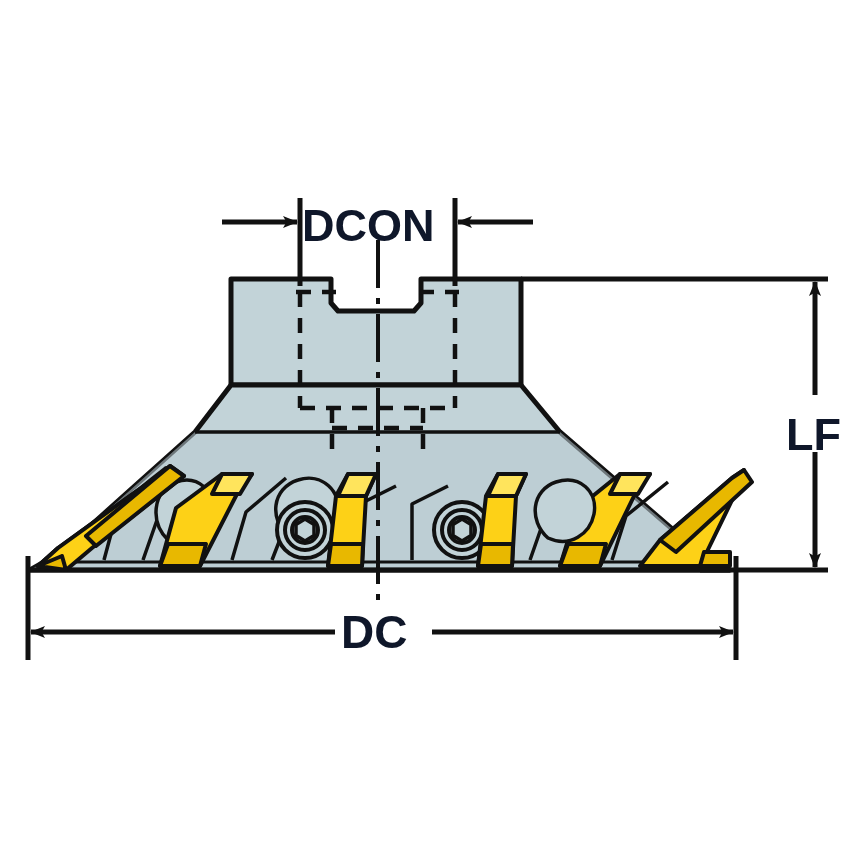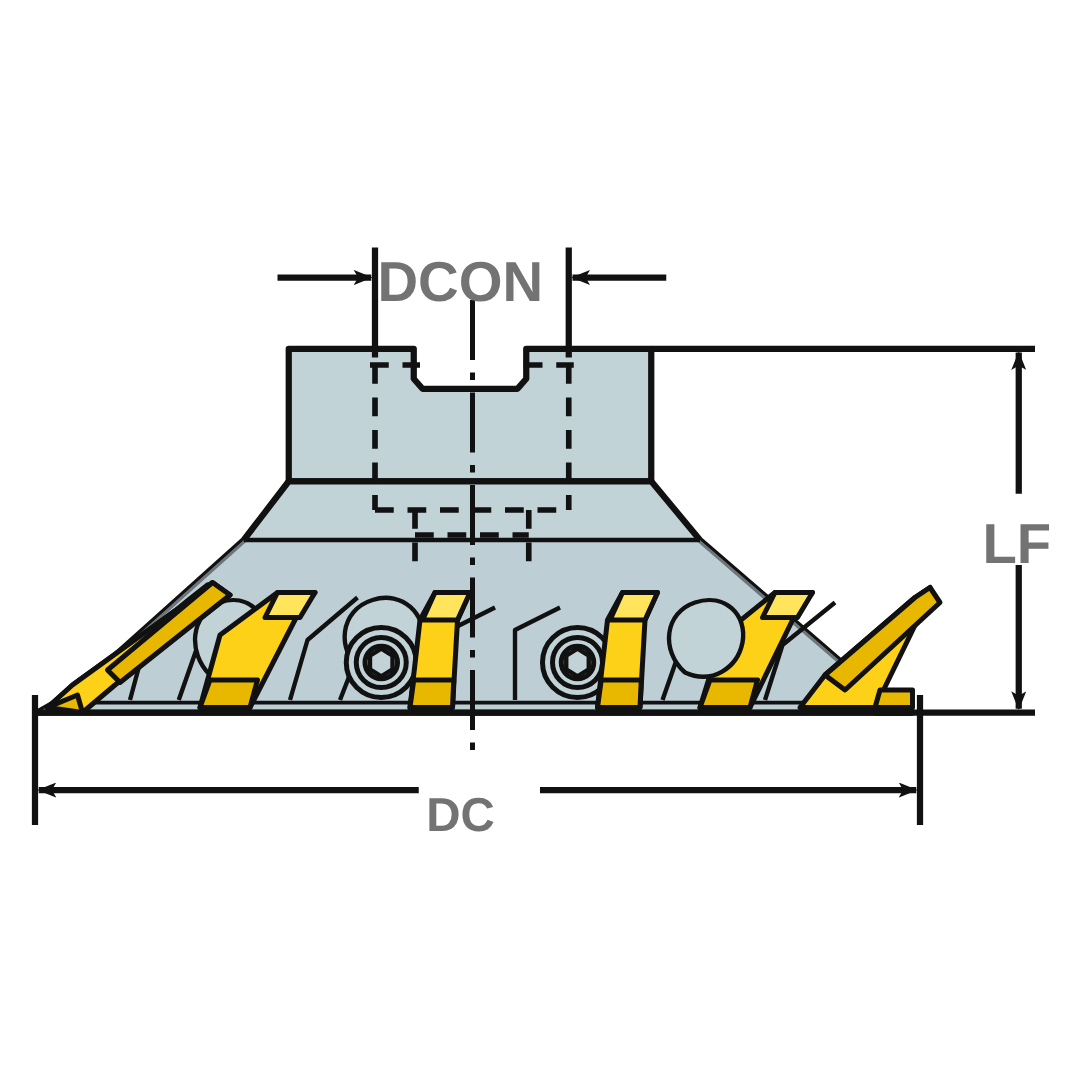--- a/index.html
+++ b/index.html
@@ -1,24 +1,24 @@
 <!DOCTYPE html>
 <html><head>
 <meta charset="utf-8">
 <style>
   html,body{margin:0;padding:0;background:#ffffff;}
   body{width:854px;height:854px;overflow:hidden;
        font-family:"Liberation Sans",sans-serif;}
   #stage{position:relative;width:854px;height:854px;background:#fff;}
   #art{position:absolute;left:0;top:0;}
-  .dimlabel{position:absolute;font-weight:bold;color:#737373;
+  .dimlabel{position:absolute;font-weight:bold;color:#0f172a;
             letter-spacing:0px;line-height:1;}
   #lbl-dcon{left:302px;top:203px;font-size:45px;}
   #lbl-lf{left:786px;top:412px;font-size:45px;}
-  #lbl-dc{left:341px;top:634px;font-size:38px;}
+  #lbl-dc{left:341px;top:609px;font-size:46px;}
 </style>
 </head>
 <body>
 
 <div id="stage">
 
   <svg id="art" width="854" height="854" viewBox="0 0 854 854">
     <defs>
       <marker id="ah" markerWidth="15" markerHeight="12" refX="14" refY="6" orient="auto" markerUnits="userSpaceOnUse">
         <path d="M0,0 L15,6 L0,12 L3.5,6 Z" fill="#111111"></path>

